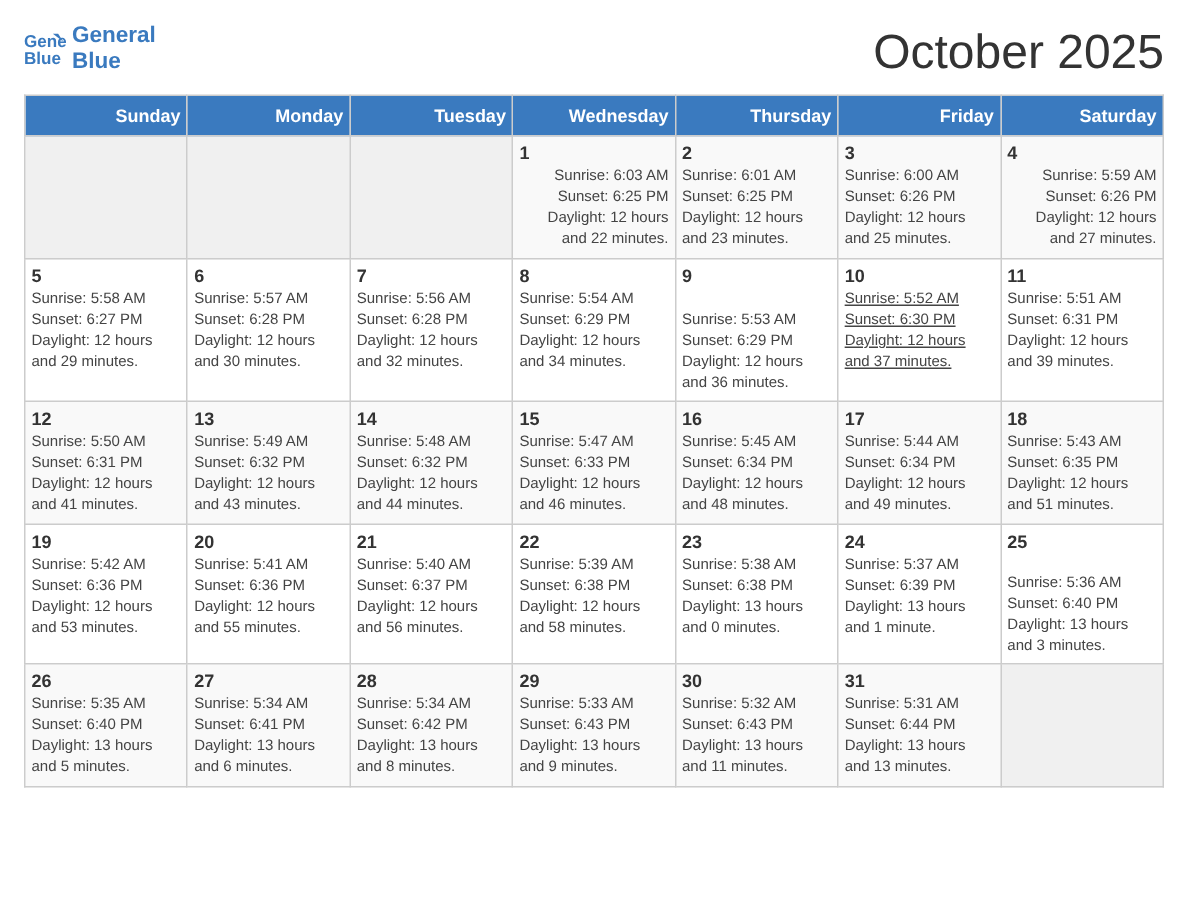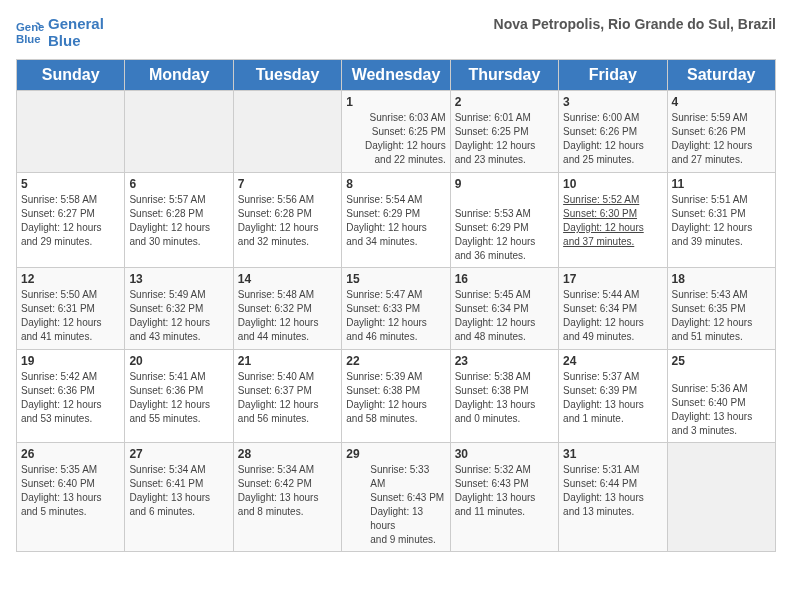--- a/index.html
+++ b/index.html
@@ -37,24 +37,24 @@
       font-weight: bold;
     }
     table {
       width: 100%;
       border-collapse: collapse;
       table-layout: fixed;
     }
     thead tr th {
       background-color: #3a7abf;
       color: #fff;
-      font-size: 16px;
+      font-size: 12px;
       font-weight: bold;
       padding: 6px 4px;
-      text-align: center;
+      text-align: right;
       border: 1px solid #ccc;
     }
     tbody tr td {
       border: 1px solid #ccc;
       vertical-align: top;
       padding: 4px 4px;
       font-size: 10.5px;
       color: #333;
       height: 82px;
       background: #fff;
@@ -85,21 +85,21 @@
       <text x="0" y="14" font-size="13" font-weight="bold" fill="#3a7abf">General</text>
       <text x="0" y="27" font-size="13" font-weight="bold" fill="#3a7abf">Blue</text>
       <polygon points="22,4 30,10 26,4" fill="#3a7abf"></polygon>
     </svg>
     <div>
       <div style="font-size:15px;font-weight:bold;color:#3a7abf;line-height:1.1;">General</div>
       <div style="font-size:15px;font-weight:bold;color:#3a7abf;line-height:1.1;">Blue</div>
     </div>
   </div>
   <div class="title-block">
-    <div class="subtitle">Nova Petropolis, Rio Grande do Sul, Brazil</div>
+    <div class="month-title">October 2025</div>
   </div>
 </div>
 
 <table>
   <thead>
     <tr>
     <th>Sunday</th>
         <th>Monday</th>
         <th>Tuesday</th>
         <th>Wednesday</th>
@@ -129,21 +129,21 @@
         </td>
         <td>
           <span class="day-num">3</span>
           <div class="cell-text" style="white-space: pre-line;">Sunrise: 6:00 AM
 Sunset: 6:26 PM
 Daylight: 12 hours
 and 25 minutes.</div>
         </td>
         <td>
           <span class="day-num">4</span>
-          <div class="cell-text" style="white-space: pre-line;">Sunrise: 5:59 AM
+          <div class="cell-text" style="white-space: pre-line; text-align: right;">Sunrise: 5:59 AM
 Sunset: 6:26 PM
 Daylight: 12 hours
 and 27 minutes.</div>
         </td>
       </tr>
       <tr>
         <td>
           <span class="day-num">5</span>
           <div class="cell-text" style="white-space: pre-line;">Sunrise: 5:58 AM
 Sunset: 6:27 PM
@@ -312,21 +312,21 @@
         </td>
         <td>
           <span class="day-num">28</span>
           <div class="cell-text" style="white-space: pre-line;">Sunrise: 5:34 AM
 Sunset: 6:42 PM
 Daylight: 13 hours
 and 8 minutes.</div>
         </td>
         <td>
           <span class="day-num">29</span>
-          <div class="cell-text" style="white-space: pre-line; margin-left: 24px;">Sunrise: 5:33 AM
+          <div class="cell-text" style="white-space: pre-line;">Sunrise: 5:33 AM
 Sunset: 6:43 PM
 Daylight: 13 hours
 and 9 minutes.</div>
         </td>
         <td>
           <span class="day-num">30</span>
           <div class="cell-text" style="white-space: pre-line;">Sunrise: 5:32 AM
 Sunset: 6:43 PM
 Daylight: 13 hours
 and 11 minutes.</div>

